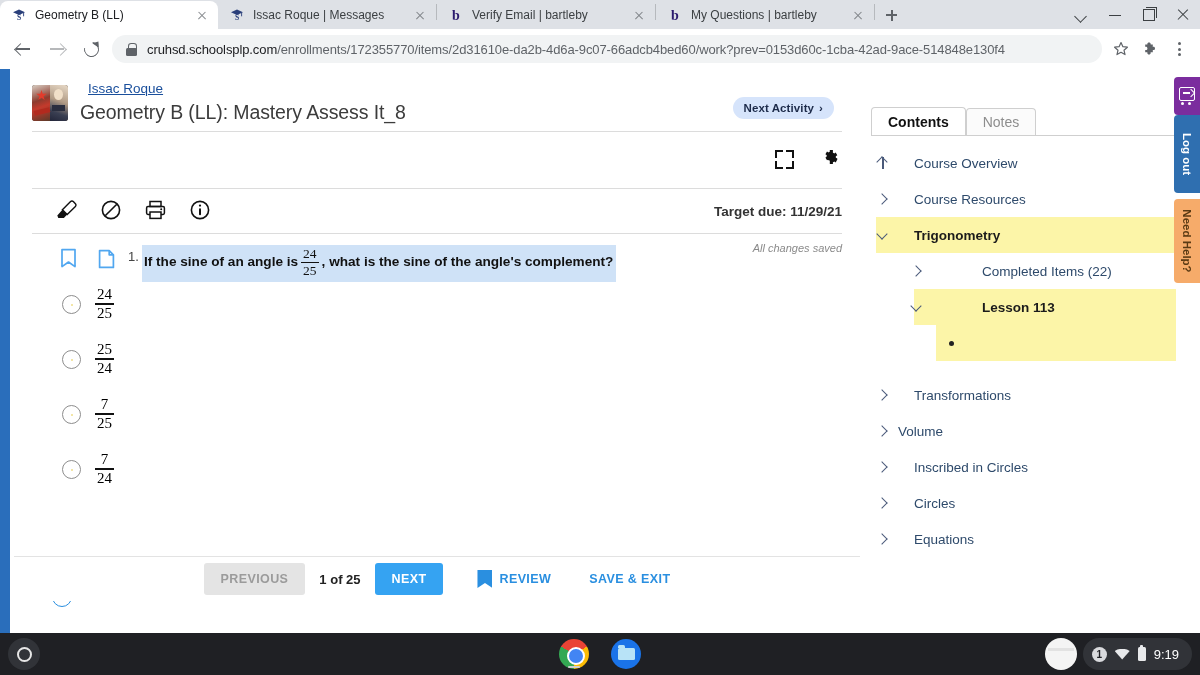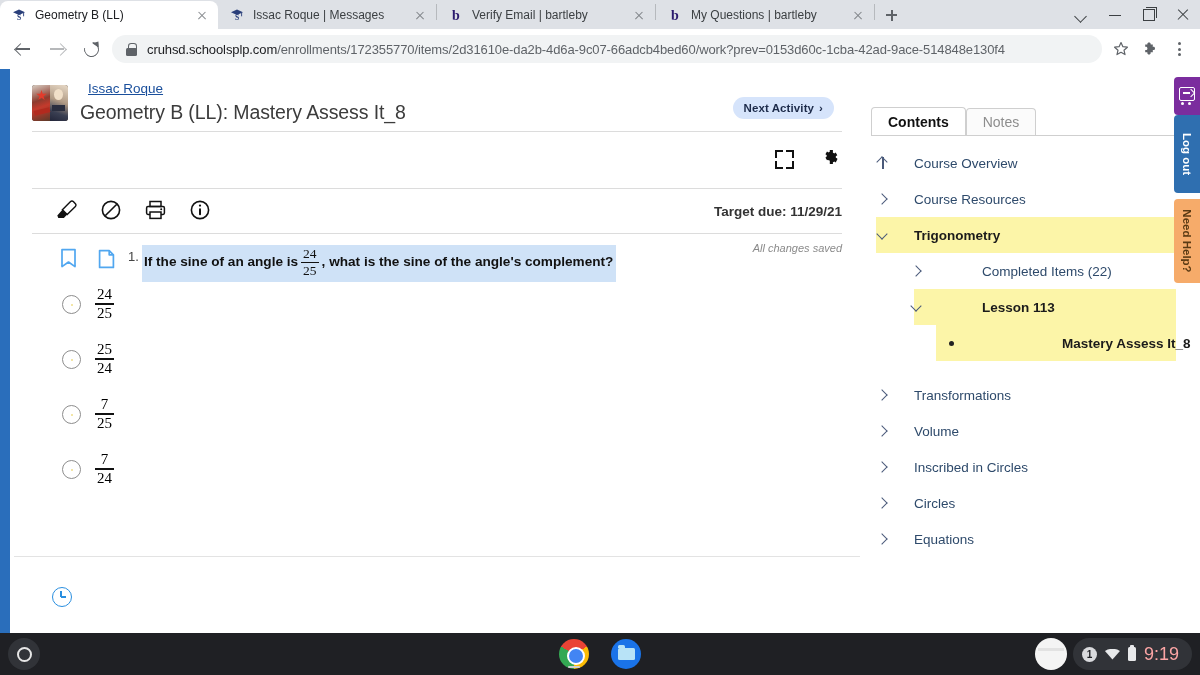--- a/index.html
+++ b/index.html
@@ -326,21 +326,21 @@
     gap:8px; padding:0 13px 0 9px;
   }
   .notifbadge {
     width:15px; height:15px; border-radius:50%; background:#d9dadd; color:#1f2024;
     font-size:10px; font-weight:700; display:flex; align-items:center; justify-content:center;
   }
   .wifiglyph { width:15px; height:11px; background:#e8e9eb;
                clip-path:polygon(50% 100%, 0 22%, 18% 8%, 50% 0, 82% 8%, 100% 22%); }
   .battglyph { width:8px; height:14px; border-radius:1.5px; background:#e8e9eb; position:relative; }
   .battglyph::before { content:""; position:absolute; left:2.2px; top:-2.4px; width:3.6px; height:2.4px; background:#e8e9eb; border-radius:1px 1px 0 0; }
-  .traytime { font-size:18px; color:#fca5a5; }
+  .traytime { font-size:13px; color:#ffffff; }
 </style>
 </head>
 <body>
 
 <div class="screen">
 
   <div class="tabstrip">
     <div class="tab active">
       <span class="favicon">
         <svg width="16" height="16" viewBox="0 0 16 16">
@@ -554,20 +554,30 @@
             <span class="bar"></span>
             <span class="den">24</span>
           </span>
         </div>
       </div>
     </div>
 
     <div class="bottomline"></div>
     <div class="clockico"></div>
 
+    <div class="bottomnav">
+      <button class="btn-prev">PREVIOUS</button>
+      <span class="pagecount">1 of 25</span>
+      <button class="btn-next">NEXT</button>
+      <div class="btn-review">
+        <span class="bmsolid"></span>
+        <span>REVIEW</span>
+      </div>
+      <div class="btn-save">SAVE &amp; EXIT</div>
+    </div>
 
     <div class="rightpanel">
       <div class="tabsrow">
         <div class="ptab active">Contents</div>
         <div class="ptab">Notes</div>
       </div>
       <div class="tabsline"></div>
 
       <div class="toclist">
         <div class="tocitem">
@@ -588,29 +598,28 @@
           <span class="toclabel" style="left:58px;padding-left:58px;">Completed Items (22)</span>
         </div>
         <div class="tocitem">
           <span class="hl" style="left:48px;width:262px;"></span>
           <span class="chev down" style="left:44px;"></span>
           <span class="toclabel bold" style="left:58px;padding-left:58px;">Lesson 113</span>
         </div>
         <div class="tocitem">
           <span class="hl" style="left:70px;width:240px;"></span>
           <span class="bullet" style="left:83px;top:16px;"></span>
-          <span class="toclabel bold" style="left:98px;padding-left:98px;">Mastery Assess It_8</span>
         </div>
         <div class="tocitem" style="margin-top:16px;">
           <span class="chev" style="left:10px;"></span>
           <span class="toclabel" style="left:24px;padding-left:24px;">Transformations</span>
         </div>
         <div class="tocitem">
           <span class="chev" style="left:10px;"></span>
-          <span class="toclabel" style="left:24px;padding-left:24px;">Volume</span>
+          <span class="toclabel" style="left:8px;padding-left:24px;">Volume</span>
         </div>
         <div class="tocitem">
           <span class="chev" style="left:10px;"></span>
           <span class="toclabel" style="left:24px;padding-left:24px;">Inscribed in Circles</span>
         </div>
         <div class="tocitem">
           <span class="chev" style="left:10px;"></span>
           <span class="toclabel" style="left:24px;padding-left:24px;">Circles</span>
         </div>
         <div class="tocitem">

